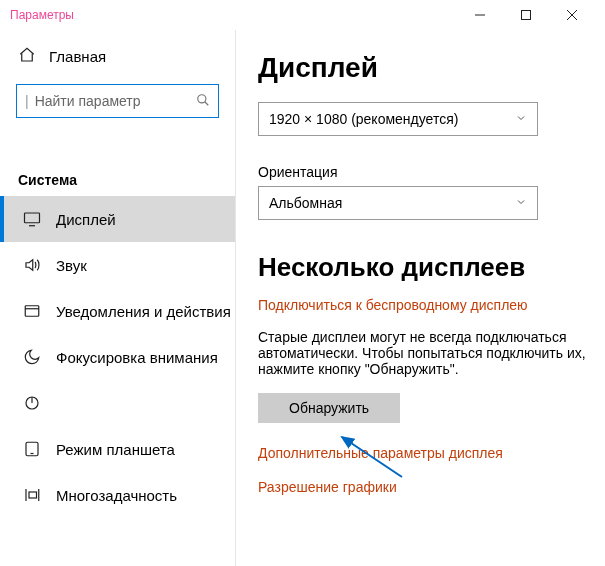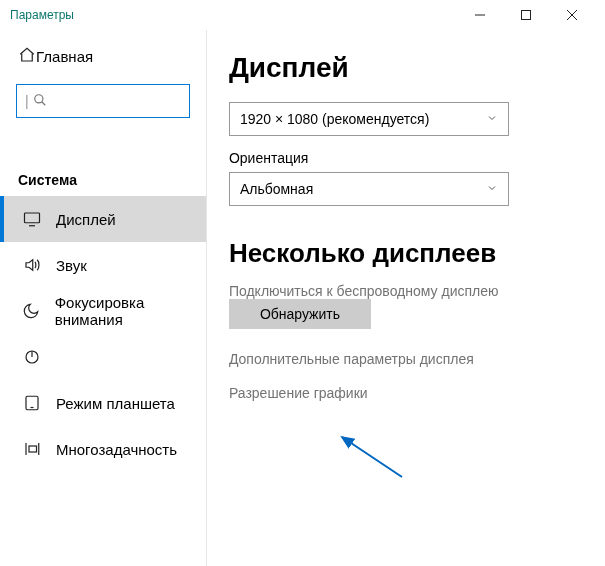--- a/index.html
+++ b/index.html
@@ -13,21 +13,21 @@
     overflow: hidden;
   }
   .window { width: 605px; height: 566px; position: relative; display: flex; flex-direction: column; }
 
   .titlebar {
     height: 30px;
     display: flex;
     align-items: center;
     padding: 0 10px;
     font-size: 12px;
-    color: #0f766e;
+    color: #ec4899;
   }
   .titlebar .title { flex: 0 0 auto; }
   .titlebar .spacer { flex: 1 1 auto; }
   .winbtn {
     width: 46px; height: 30px;
     display: flex; align-items: center; justify-content: center;
     font-family: inherit;
   }
   .winbtn svg { display:block; }
 
@@ -37,21 +37,21 @@
     width: 236px;
     border-right: 1px solid #e6e6e6;
     padding: 4px 0 0 0;
     display: flex; flex-direction: column;
     overflow: hidden;
   }
   .home {
     display: flex; align-items: center;
     height: 44px;
     padding-left: 18px;
-    gap: 0;
+    gap: 13px;
     font-size: 15px;
     cursor: pointer;
   }
   .search-wrap {
     padding: 6px 16px 16px 16px;
   }
   .search {
     width: 100%; height: 34px;
     border: 1px solid #0078d7;
     background: #fff;
@@ -104,21 +104,21 @@
     justify-content: space-between;
     font-size: 14px;
     background:#fff;
     cursor: pointer;
   }
   .select .chev { color:#555; }
   .section-h2 {
     font-size: 26px; font-weight: 600;
     margin: 32px 0 14px 0;
   }
-  .link { color:#737373; font-size:14px; cursor:pointer; }
+  .link { color:#c2410c; font-size:14px; cursor:pointer; }
   .body-text { font-size:14px; margin: 16px 0 16px 0; max-width: 330px; }
   .btn {
     display:inline-block;
     background:#cccccc;
     border: 1px solid #cccccc;
     padding: 6px 30px;
     font-size:14px;
     cursor: pointer;
   }
   .links-block { margin-top: 22px; display:flex; flex-direction:column; gap:18px; }
@@ -164,20 +164,21 @@
               <path d="M3 11 L12 3 L21 11"></path>
               <path d="M5 10 V20 H19 V10"></path>
             </svg>
         </span>
         <span>Главная</span>
       </div>
 
       <div class="search-wrap">
         <div class="search">
           <span style="color:#999;margin-right:4px;">|</span>
+          <span class="placeholder">Найти параметр</span>
           <span class="icon">
             <svg width="14" height="14" viewBox="0 0 24 24" fill="none" stroke="#777" stroke-width="2">
                 <circle cx="10" cy="10" r="7"></circle>
                 <line x1="15" y1="15" x2="21" y2="21"></line>
               </svg>
           </span>
         </div>
       </div>
 
       <div class="group-header">Система</div>
@@ -197,20 +198,29 @@
           <span class="icon">
             <svg width="18" height="18" viewBox="0 0 24 24" fill="none" stroke="#222" stroke-width="1.6">
                 <path d="M4 9v6h4l5 4V5L8 9H4z" fill="none"></path>
                 <path d="M16 8c1.5 1.5 1.5 6.5 0 8"></path>
                 <path d="M19 5c3 3 3 11 0 14"></path>
               </svg>
           </span>
           <span>Звук</span>
         </div>
 
+        <div class="item">
+          <span class="icon">
+            <svg width="18" height="18" viewBox="0 0 24 24" fill="none" stroke="#222" stroke-width="1.6">
+                <rect x="3" y="5" width="18" height="14" rx="1"></rect>
+                <line x1="3" y1="9" x2="21" y2="9"></line>
+              </svg>
+          </span>
+          <span>Уведомления и действия</span>
+        </div>
 
         <div class="item">
           <span class="icon">
             <svg width="18" height="18" viewBox="0 0 24 24" fill="none" stroke="#222" stroke-width="1.6">
                 <path d="M21 13A9 9 0 1 1 11 3a7 7 0 0 0 10 10z"></path>
               </svg>
           </span>
           <span>Фокусировка внимания</span>
         </div>
 
@@ -252,34 +262,35 @@
 
       <div class="select">
         <span>1920 × 1080 (рекомендуется)</span>
         <span class="chev">
           <svg width="12" height="12" viewBox="0 0 24 24" fill="none" stroke="#555" stroke-width="2">
               <polyline points="6 9 12 15 18 9"></polyline>
             </svg>
         </span>
       </div>
 
-      <div class="field-label" style="margin-top:14px;">Ориентация</div>
+      <div class="field-label" style="margin-top:28px;">Ориентация</div>
       <div class="select">
         <span>Альбомная</span>
         <span class="chev">
           <svg width="12" height="12" viewBox="0 0 24 24" fill="none" stroke="#555" stroke-width="2">
               <polyline points="6 9 12 15 18 9"></polyline>
             </svg>
         </span>
       </div>
 
       <div class="section-h2">Несколько дисплеев</div>
 
       <span class="link">Подключиться к беспроводному дисплею</span>
 
+      <div class="body-text">Старые дисплеи могут не всегда подключаться автоматически. Чтобы попытаться подключить их, нажмите кнопку "Обнаружить".</div>
 
       <span class="btn">Обнаружить</span>
 
       <div class="links-block">
         <span class="link">Дополнительные параметры дисплея</span>
         <span class="link">Разрешение графики</span>
       </div>
     </div>
 
   </div>

